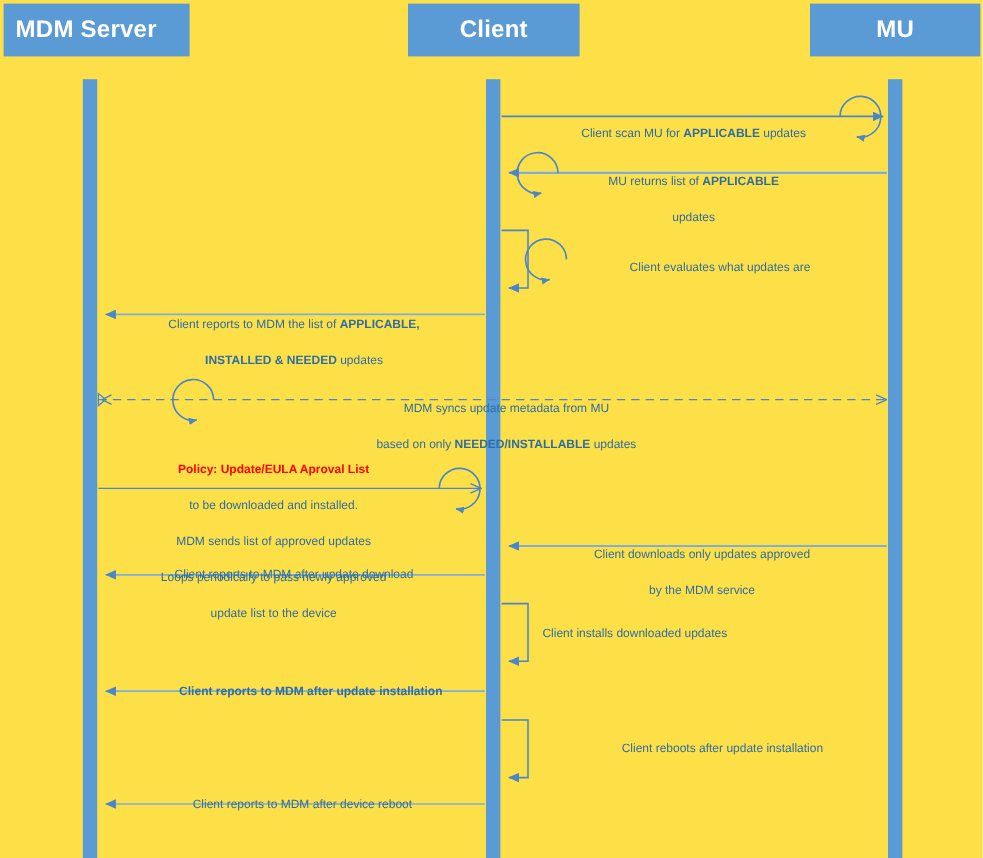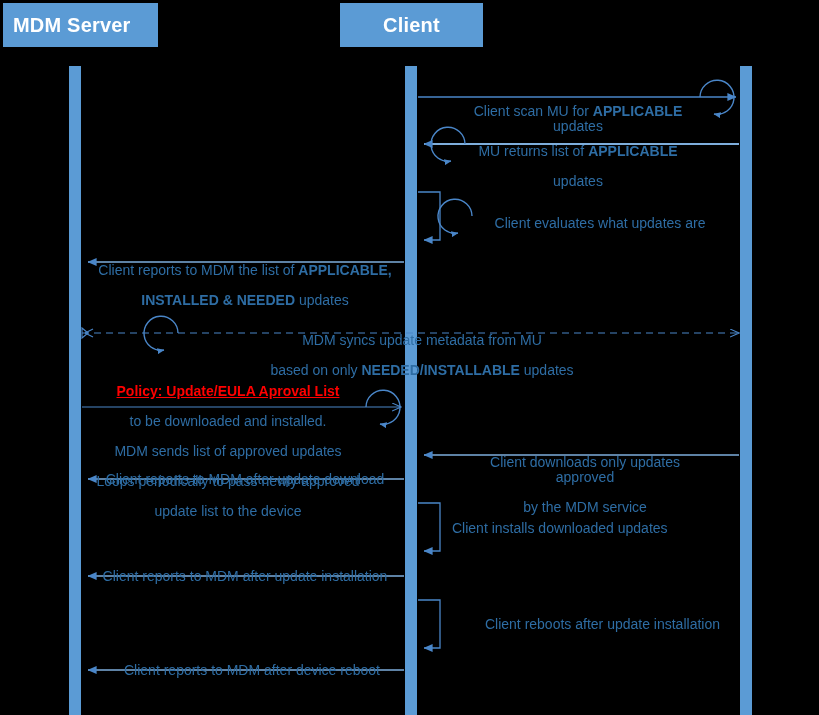--- a/index.html
+++ b/index.html
@@ -7,21 +7,21 @@
     padding: 0;
     background: #ffffff;
   }
   body {
     font-family: "Liberation Sans", sans-serif;
   }
   #canvas {
     position: relative;
     width: 819px;
     height: 715px;
-    background: #000000;
+    background: #fde047;
     overflow: hidden;
   }
   svg.layer {
     position: absolute;
     left: 0;
     top: 0;
     width: 819px;
     height: 715px;
   }
   .actor-box {
@@ -32,44 +32,46 @@
     font-weight: bold;
     display: flex;
     align-items: center;
     justify-content: center;
     letter-spacing: 0.2px;
   }
   .actor-box.left-align { justify-content: flex-start; padding-left: 10px; }
   .msg-label {
     position: absolute;
     color: #2E6DA4;
-    font-size: 14px;
+    font-size: 10px;
     line-height: 15px;
     text-align: center;
     white-space: pre-line;
   }
   .msg-label b { font-weight: bold; }
   .policy-title {
     color: #FF0000;
     font-weight: bold;
     display: block;
-    text-decoration: underline;
   }
   .lbl-center { transform: translateX(-50%); }
 </style>
 </head>
 <body>
 
 <div id="canvas">
 
   <div class="actor-box left-align" style="left:3px; top:3px; width:145px; height:44px;">
     <span>MDM Server</span>
   </div>
   <div class="actor-box" style="left:340px; top:3px; width:143px; height:44px;">
     <span>Client</span>
+  </div>
+  <div class="actor-box" style="left:675px; top:3px; width:142px; height:44px;">
+    <span>MU</span>
   </div>
 
   <svg class="layer" viewBox="0 0 819 715">
     <defs>
       <marker id="ah-r" markerWidth="9" markerHeight="8" refX="8.6" refY="4" orient="auto" markerUnits="userSpaceOnUse">
         <path d="M0,0 L9,4 L0,8 z" fill="#4A86C8"></path>
       </marker>
       <marker id="ah-l" markerWidth="9" markerHeight="8" refX="8.6" refY="4" orient="auto" markerUnits="userSpaceOnUse">
         <path d="M0,0 L9,4 L0,8 z" fill="#4A86C8"></path>
       </marker>
@@ -175,19 +177,19 @@
 
   <div class="msg-label lbl-center" style="left:585px; top:440px; width:250px;">
     <div>Client downloads only updates approved</div>
     <div>by the MDM service</div>
   </div>
 
   <div class="msg-label lbl-center" style="left:245px; top:472px; width:280px;">Client reports to MDM after update download</div>
 
   <div class="msg-label" style="left:452px; top:521px; width:260px; text-align:left;">Client installs downloaded updates</div>
 
-  <div class="msg-label lbl-center" style="left:245px; top:569px; width:290px;">Client reports to MDM after update installation</div>
+  <div class="msg-label lbl-center" style="left:259px; top:569px; width:290px;font-weight:bold;">Client reports to MDM after update installation</div>
 
-  <div class="msg-label" style="left:460px; top:617px; width:260px; text-align:right;">Client reboots after update installation</div>
+  <div class="msg-label" style="left:472px; top:617px; width:260px; text-align:center;">Client reboots after update installation</div>
 
   <div class="msg-label lbl-center" style="left:252px; top:663px; width:280px;">Client reports to MDM after device reboot</div>
 
 </div>
 
 </body></html>

